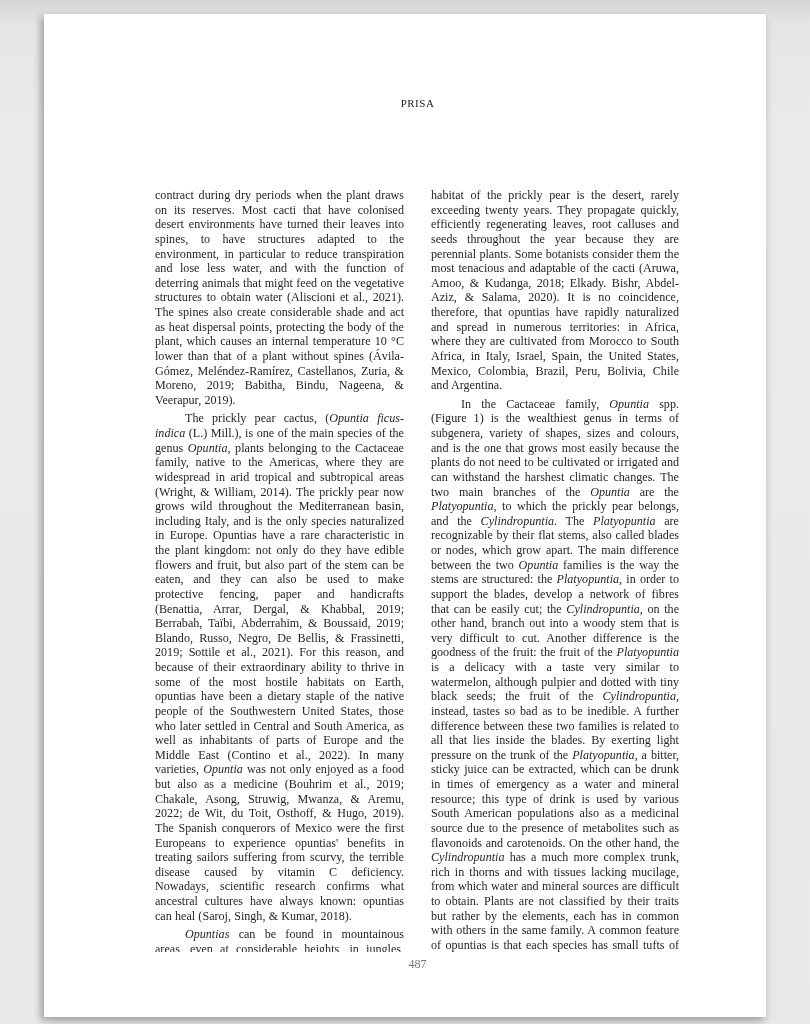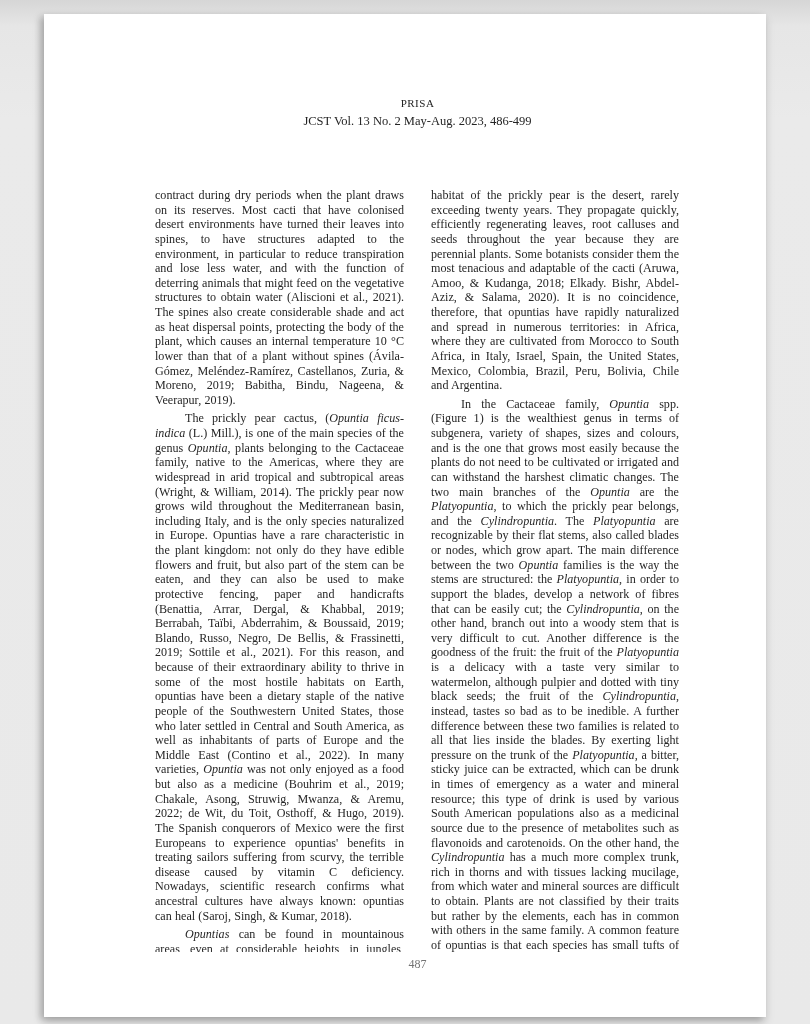--- a/index.html
+++ b/index.html
@@ -86,21 +86,20 @@
 </style>
 </head>
 <body>
 
 <div class="scan-bg">
   <div class="page">
     <div class="content">
 
       <div class="header">
         <div class="journal-title">PRISA</div>
-        <div class="issue-line">JCST Vol. 13 No. 2 May-Aug. 2023, 486-499</div>
       </div>
 
       <div class="columns">
         <div class="col left">
             <p class="para"><span>contract during dry periods when the plant draws on its reserves. Most cacti that have colonised desert environments have turned their leaves into spines, to have structures adapted to the environment, in particular to reduce transpiration and lose less water, and with the function of deterring animals that might feed on the vegetative structures to obtain water (Aliscioni et al., 2021). The spines also create considerable shade and act as heat dispersal points, protecting the body of the plant, which causes an internal temperature 10 °C lower than that of a plant without spines (Ávila-Gómez, Meléndez-Ramírez, Castellanos, Zuria, &amp; Moreno, 2019; Babitha, Bindu, Nageena, &amp; Veerapur, 2019).</span></p>
             <p class="para indent"><span>The prickly pear cactus, (</span><span class="it">Opuntia ficus-indica</span><span> (L.) Mill.), is one of the main species of the genus </span><span class="it">Opuntia</span><span>, plants belonging to the Cactaceae family, native to the Americas, where they are widespread in arid tropical and subtropical areas (Wright, &amp; William, 2014). The prickly pear now grows wild throughout the Mediterranean basin, including Italy, and is the only species naturalized in Europe. Opuntias have a rare characteristic in the plant kingdom: not only do they have edible flowers and fruit, but also part of the stem can be eaten, and they can also be used to make protective fencing, paper and handicrafts (Benattia, Arrar, Dergal, &amp; Khabbal, 2019; Berrabah, Taïbi, Abderrahim, &amp; Boussaid, 2019; Blando, Russo, Negro, De Bellis, &amp; Frassinetti, 2019; Sottile et al., 2021). For this reason, and because of their extraordinary ability to thrive in some of the most hostile habitats on Earth, opuntias have been a dietary staple of the native people of the Southwestern United States, those who later settled in Central and South America, as well as inhabitants of parts of Europe and the Middle East (Contino et al., 2022). In many varieties, </span><span class="it">Opuntia</span><span> was not only enjoyed as a food but also as a medicine (Bouhrim et al., 2019; Chakale, Asong, Struwig, Mwanza, &amp; Aremu, 2022; de Wit, du Toit, Osthoff, &amp; Hugo, 2019). The Spanish conquerors of Mexico were the first Europeans to experience opuntias' benefits in treating sailors suffering from scurvy, the terrible disease caused by vitamin C deficiency. Nowadays, scientific research confirms what ancestral cultures have always known: opuntias can heal (Saroj, Singh, &amp; Kumar, 2018).</span></p>
             <p class="para indent"><span class="it">Opuntias</span><span> can be found in mountainous areas, even at considerable heights, in jungles, along the sea, in subtropical areas, and arid and semi-arid regions (Griffith, 2004). The native</span></p>
           </div>
         <div class="col right">
             <p class="para"><span>habitat of the prickly pear is the desert, rarely exceeding twenty years. They propagate quickly, efficiently regenerating leaves, root calluses and seeds throughout the year because they are perennial plants. Some botanists consider them the most tenacious and adaptable of the cacti (Aruwa, Amoo, &amp; Kudanga, 2018; Elkady. Bishr, Abdel-Aziz, &amp; Salama, 2020). It is no coincidence, therefore, that opuntias have rapidly naturalized and spread in numerous territories: in Africa, where they are cultivated from Morocco to South Africa, in Italy, Israel, Spain, the United States, Mexico, Colombia, Brazil, Peru, Bolivia, Chile and Argentina.</span></p>

